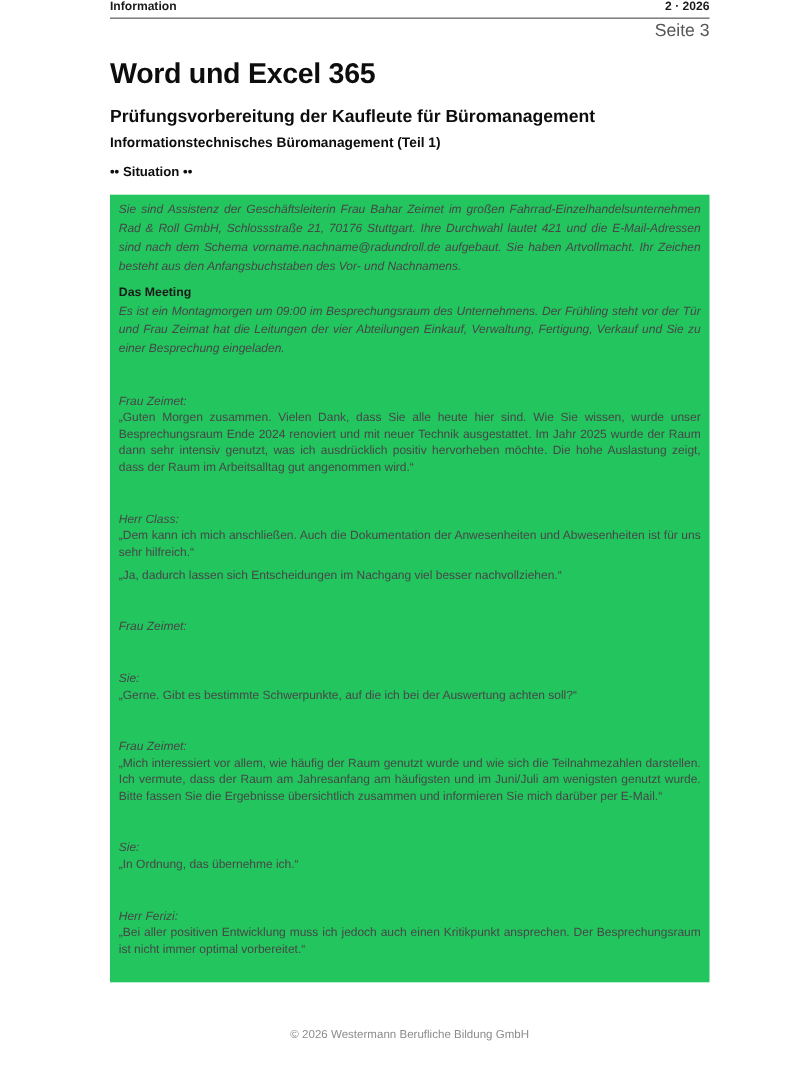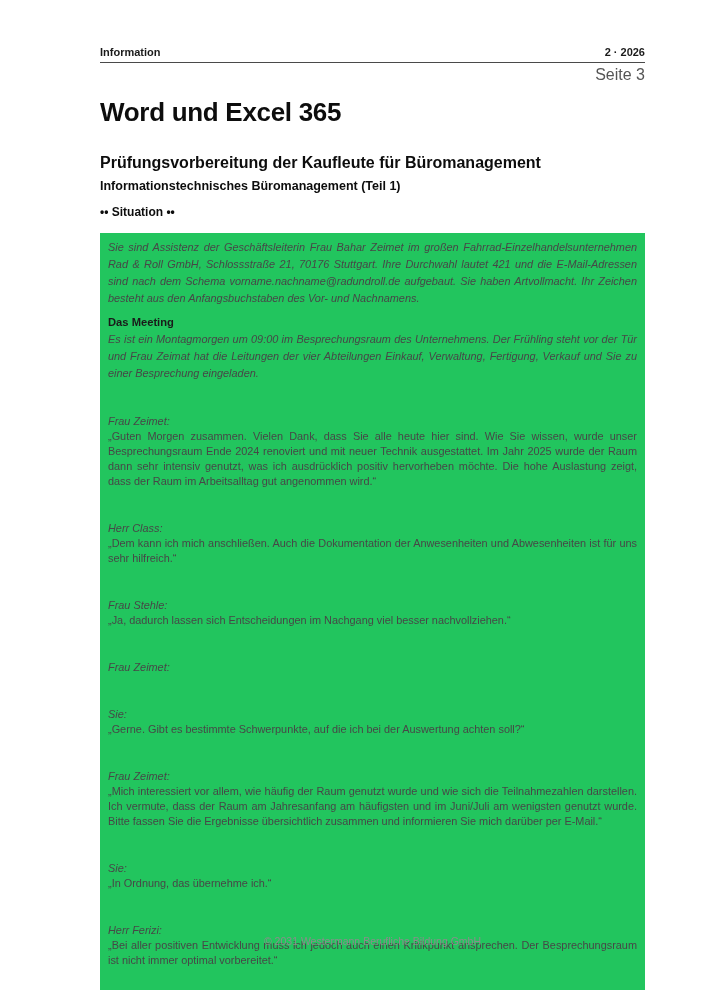--- a/index.html
+++ b/index.html
@@ -13,21 +13,20 @@
     color: #464646;
     overflow: hidden;
   }
   .content {
     position: absolute;
     left: 100px;
     right: 75px;
     top: 0;
   }
   .doc-header {
-    margin-top: 46px;
     display: flex;
     justify-content: space-between;
     align-items: flex-end;
     font-size: 11px;
     font-weight: bold;
     color: #1a1a1a;
     border-bottom: 1px solid #4a4a4a;
     padding-bottom: 4px;
   }
   .page-number {
@@ -38,21 +37,21 @@
   }
   h1.page-title {
     margin-top: 13px;
     font-size: 26px;
     line-height: 30px;
     font-weight: bold;
     color: #0d0d0d;
     letter-spacing: -0.3px;
   }
   h2.page-subtitle {
-    margin-top: 26px;
+    margin-top: 16px;
     font-size: 16px;
     line-height: 19px;
     font-weight: bold;
     color: #0d0d0d;
   }
   h3.page-subsubtitle {
     margin-top: 7px;
     font-size: 12.5px;
     line-height: 15px;
     font-weight: bold;
@@ -135,21 +134,20 @@
 
       <div class="dialogue-block">
         <div class="speaker-name">Frau Zeimet:</div>
         <div class="speaker-quote">„Guten Morgen zusammen. Vielen Dank, dass Sie alle heute hier sind. Wie Sie wissen, wurde unser Besprechungsraum Ende 2024 renoviert und mit neuer Technik ausgestattet. Im Jahr 2025 wurde der Raum dann sehr intensiv genutzt, was ich ausdrücklich positiv hervorheben möchte. Die hohe Auslastung zeigt, dass der Raum im Arbeitsalltag gut angenommen wird.“</div>
       </div>
       <div class="dialogue-block">
         <div class="speaker-name">Herr Class:</div>
         <div class="speaker-quote">„Dem kann ich mich anschließen. Auch die Dokumentation der Anwesenheiten und Abwesenheiten ist für uns sehr hilfreich.“</div>
       </div>
       <div class="dialogue-block">
-        <div class="speaker-name">Frau Stehle:</div>
         <div class="speaker-quote">„Ja, dadurch lassen sich Entscheidungen im Nachgang viel besser nachvollziehen.“</div>
       </div>
       <div class="dialogue-block">
         <div class="speaker-name">Frau Zeimet:</div>
       </div>
       <div class="dialogue-block">
         <div class="speaker-name">Sie:</div>
         <div class="speaker-quote">„Gerne. Gibt es bestimmte Schwerpunkte, auf die ich bei der Auswertung achten soll?“</div>
       </div>
       <div class="dialogue-block">
@@ -160,14 +158,14 @@
         <div class="speaker-name">Sie:</div>
         <div class="speaker-quote">„In Ordnung, das übernehme ich.“</div>
       </div>
       <div class="dialogue-block">
         <div class="speaker-name">Herr Ferizi:</div>
         <div class="speaker-quote">„Bei aller positiven Entwicklung muss ich jedoch auch einen Kritikpunkt ansprechen. Der Besprechungsraum ist nicht immer optimal vorbereitet.“</div>
       </div>
     </div>
   </div>
 
-  <div class="doc-footer">© 2031 Westermann Berufliche Bildung GmbH</div>
+  <div class="doc-footer">© 2026 Westermann Berufliche Bildung GmbH</div>
 </div>
 
 </body></html>

